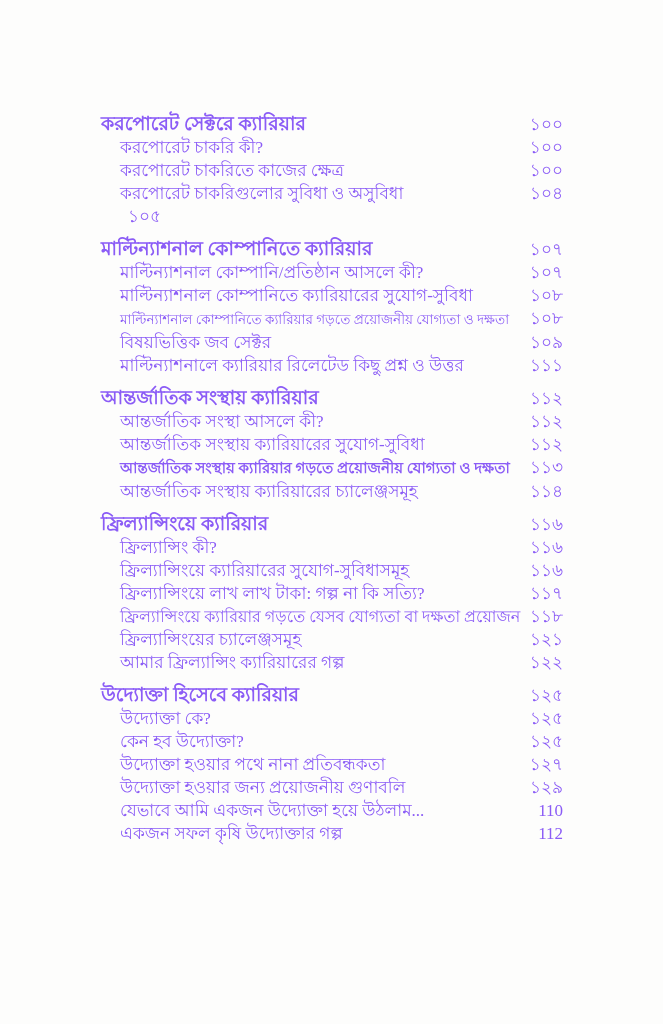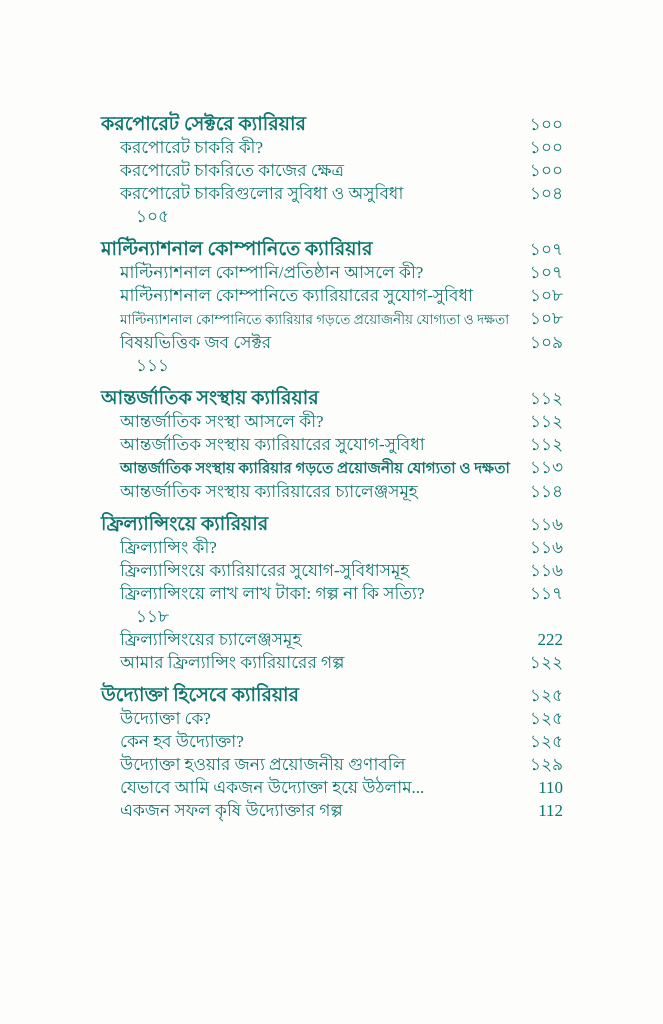--- a/index.html
+++ b/index.html
@@ -42,30 +42,30 @@
     padding-left: 19px;
     font-size: 17px;
   }
   .item-label {
     flex: 0 1 auto;
     min-width: 0;
     font-size: 17px;
   }
   .page-num {
     flex: 0 0 auto;
-    margin-left: 16px;
+    margin-left: 8px;
     font-size: 17px;
     font-weight: 400;
     text-align: right;
   }
 </style>
 </head>
 <body>
 
-<div class="page" style="background: rgb(253, 253, 252); color: #0f766e;">
+<div class="page" style="background: rgb(253, 253, 252); color: #8b5cf6;">
   <main class="toc" id="toc-root">
   <section class="toc-section">
     <div class="toc-row section-row">
       <span class="section-title">করপোরেট সেক্টরে ক্যারিয়ার</span>
       <span class="page-num">১০০</span>
     </div>
     <div class="section-items">
   <div class="toc-row item-row">
     <span class="item-label">করপোরেট চাকরি কী?</span>
     <span class="page-num">১০০</span>
@@ -108,20 +108,21 @@
     <span class="item-label" style="font-size: 13.5px;">মাল্টিন্যাশনাল কোম্পানিতে ক্যারিয়ার গড়তে প্রয়োজনীয় যোগ্যতা ও দক্ষতা</span>
     <span class="page-num">১০৮</span>
   </div>
 
   <div class="toc-row item-row">
     <span class="item-label">বিষয়ভিত্তিক জব সেক্টর</span>
     <span class="page-num">১০৯</span>
   </div>
 
   <div class="toc-row item-row">
+    <span class="item-label">মাল্টিন্যাশনালে ক্যারিয়ার রিলেটেড কিছু প্রশ্ন ও উত্তর</span>
     <span class="page-num">১১১</span>
   </div>
 </div>
   </section>
 
   <section class="toc-section">
     <div class="toc-row section-row">
       <span class="section-title">আন্তর্জাতিক সংস্থায় ক্যারিয়ার</span>
       <span class="page-num">১১২</span>
     </div>
@@ -163,26 +164,27 @@
     <span class="item-label">ফ্রিল্যান্সিংয়ে ক্যারিয়ারের সুযোগ-সুবিধাসমূহ</span>
     <span class="page-num">১১৬</span>
   </div>
 
   <div class="toc-row item-row">
     <span class="item-label">ফ্রিল্যান্সিংয়ে লাখ লাখ টাকা: গল্প না কি সত্যি?</span>
     <span class="page-num">১১৭</span>
   </div>
 
   <div class="toc-row item-row">
+    <span class="item-label" style="font-size: 16px;">ফ্রিল্যান্সিংয়ে ক্যারিয়ার গড়তে যেসব যোগ্যতা বা দক্ষতা প্রয়োজন</span>
     <span class="page-num">১১৮</span>
   </div>
 
   <div class="toc-row item-row">
     <span class="item-label">ফ্রিল্যান্সিংয়ের চ্যালেঞ্জসমূহ</span>
-    <span class="page-num">222</span>
+    <span class="page-num">১২১</span>
   </div>
 
   <div class="toc-row item-row">
     <span class="item-label">আমার ফ্রিল্যান্সিং ক্যারিয়ারের গল্প</span>
     <span class="page-num">১২২</span>
   </div>
 </div>
   </section>
 
   <section class="toc-section">
@@ -194,20 +196,24 @@
   <div class="toc-row item-row">
     <span class="item-label">উদ্যোক্তা কে?</span>
     <span class="page-num">১২৫</span>
   </div>
 
   <div class="toc-row item-row">
     <span class="item-label">কেন হব উদ্যোক্তা?</span>
     <span class="page-num">১২৫</span>
   </div>
 
+  <div class="toc-row item-row">
+    <span class="item-label">উদ্যোক্তা হওয়ার পথে নানা প্রতিবন্ধকতা</span>
+    <span class="page-num">১২৭</span>
+  </div>
 
   <div class="toc-row item-row">
     <span class="item-label">উদ্যোক্তা হওয়ার জন্য প্রয়োজনীয় গুণাবলি</span>
     <span class="page-num">১২৯</span>
   </div>
 
   <div class="toc-row item-row">
     <span class="item-label">যেভাবে আমি একজন উদ্যোক্তা হয়ে উঠলাম...</span>
     <span class="page-num">110</span>
   </div>

